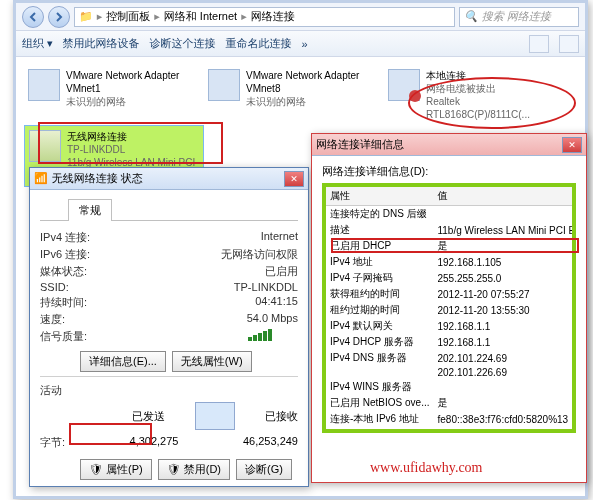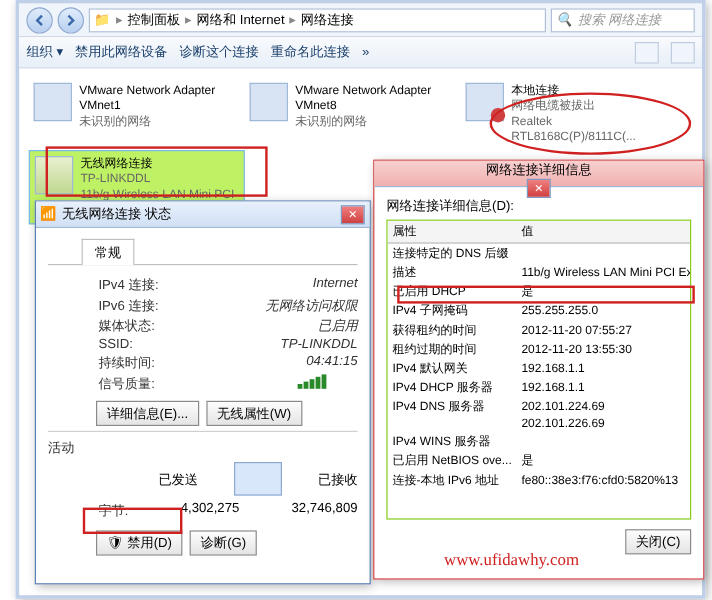--- a/index.html
+++ b/index.html
@@ -39,35 +39,35 @@
 .red-box { position: absolute; border: 2px solid #d02020; pointer-events: none; }
 .red-ring.r1 { left: 392px; top: 74px; width: 168px; height: 52px; }
 .red-box.r2 { left: 22px; top: 119px; width: 185px; height: 42px; }
 
 
 #dlg1 { left: 29px; top: 167px; width: 280px; height: 320px; }
 .dlg-body { padding: 8px 10px; font-size: 11px; }
 .tabhdr { border-bottom: 1px solid #c0c0c0; margin-bottom: 8px; padding-left: 28px; }
 .tab { display: inline-block; border: 1px solid #c0c0c0; border-bottom: none; padding: 3px 10px; background: #fff; position: relative; top: 1px; }
 .row { display: flex; justify-content: space-between; padding: 1px 0; }
-.row .l { color: #333; margin-left: 42px; }
-.row .r { color: #333; font-style: italic; }
+.row .l { color: #333; }
+.row .r { color: #333; }
 .sect { margin: 6px 0 2px 0; color: #333; }
 .bars { display: inline-block; width: 50px; height: 12px; }
 .bars span { display: inline-block; width: 4px; margin-right: 1px; background: #2a8a2a; vertical-align: bottom; }
 .btnrow { display: flex; gap: 6px; margin-top: 6px; padding-left: 40px; }
 .btn { border: 1px solid #8a8a8a; background: linear-gradient(#fdfdfd,#e4e4e4); padding: 2px 8px; font-size: 11px; cursor: pointer; }
 .sep-line { border-top: 1px solid #d0d0d0; margin: 4px 0; }
 .red-box.r3 { left: 39px; top: 255px; width: 83px; height: 22px; }
 .activity { display: flex; align-items: center; justify-content: flex-end; gap: 30px; margin: 4px 0; }
 .pcicon { width: 40px; height: 28px; background: #d8e8fa; border: 1px solid #90a8d0; }
 
 
 #dlg2 { left: 311px; top: 133px; width: 276px; height: 350px; border-color: #d04040; }
-#dlg2 .titlebar { background: linear-gradient(#f8d0d0,#f0b0b0); flex-direction: column; }
+#dlg2 .titlebar { background: linear-gradient(#f8d0d0,#f0b0b0); }
 .details-table { width: 100%; font-size: 10px; border-collapse: collapse; }
 .details-table th { text-align: left; background: #f4f4f4; border-bottom: 1px solid #ccc; padding: 2px 4px; font-weight: normal; }
 .details-table td { padding: 1px 4px; white-space: nowrap; overflow: hidden; }
 .details-table td:first-child { width: 110px; }
 .red-box.r4 { left: 19px; top: 104px; width: 248px; height: 15px; }
 .watermark { position: absolute; left: 370px; top: 460px; color: #d02020; font-size: 14px; font-family: serif; }
 svg { display: block; }
 </style>
 </head>
 <body>
@@ -168,60 +168,65 @@
           <span class="r">已启用</span>
         </div>
         <div class="row">
           <span class="l">SSID:</span>
           <span class="r">TP-LINKDDL</span>
         </div>
         <div class="row">
           <span class="l">持续时间:</span>
           <span class="r">04:41:15</span>
         </div>
+        <div class="row">
+          <span class="l">速度:</span>
+          <span class="r">54.0 Mbps</span>
+        </div>
       </div>
     <div class="row">
         <span class="l">信号质量:</span>
       <span class="bars"><span style="height:4px"></span><span style="height:6px"></span><span style="height:8px"></span><span style="height:10px"></span><span style="height:12px"></span></span>
     </div>
     <div class="btnrow">
       <button class="btn">详细信息(E)...</button>
       <button class="btn">无线属性(W)</button>
     </div>
     <div class="sep-line"></div>
     <div class="sect">活动</div>
     <div class="activity">
       <span>已发送</span>
       <div class="pcicon"></div>
       <span>已接收</span>
     </div>
     <div class="row">
         <span class="l">字节:</span>
       <span style="flex:1;text-align:center">4,302,275</span>
-      <span>32,746,809</span>
+      <span>46,253,249</span>
     </div>
     <div class="btnrow" style="margin-top:8px">
+      <button class="btn">🛡 <span>属性(P)</span></button>
       <button class="btn">🛡 <span>禁用(D)</span></button>
       <button class="btn">诊断(G)</button>
     </div>
 
   </div>
   <div class="red-box r3"></div>
 </div>
 
 <div class="window" id="dlg2">
   <div class="titlebar">
     <span class="title">网络连接详细信息</span>
     <div class="wbtns">
         <div class="wbtn close">✕</div>
       </div>
   </div>
   <div class="dlg-body">
     <div style="margin-bottom:4px">网络连接详细信息(D):</div>
-    <div style="border:1px solid #84cc16;height:250px;overflow:hidden">
+    <div style="border:4px solid #84cc16;height:250px;overflow:hidden">
       <table class="details-table">
         <tbody>
             <tr>
               <th>属性</th>
               <th>值</th>
             </tr>
         </tbody>
           <tbody id="dlg2rows">
             <tr>
               <td>连接特定的 DNS 后缀</td>
@@ -229,20 +234,24 @@
             </tr>
             <tr>
               <td>描述</td>
               <td>11b/g Wireless LAN Mini PCI Ex</td>
             </tr>
             <tr>
               <td>已启用 DHCP</td>
               <td>是</td>
             </tr>
             <tr>
+              <td>IPv4 地址</td>
+              <td>192.168.1.105</td>
+            </tr>
+            <tr>
               <td>IPv4 子网掩码</td>
               <td>255.255.255.0</td>
             </tr>
             <tr>
               <td>获得租约的时间</td>
               <td>2012-11-20 07:55:27</td>
             </tr>
             <tr>
               <td>租约过期的时间</td>
               <td>2012-11-20 13:55:30</td>
@@ -271,20 +280,17 @@
               <td>已启用 NetBIOS ove...</td>
               <td>是</td>
             </tr>
             <tr>
               <td>连接-本地 IPv6 地址</td>
               <td>fe80::38e3:f76:cfd0:5820%13</td>
             </tr>
           </tbody>
       </table>
     </div>
-    <div style="text-align:right;margin-top:8px">
-      <button class="btn">关闭(C)</button>
-    </div>
   </div>
   <div class="red-box r4"></div>
 </div>
 
 <div class="watermark">www.ufidawhy.com</div>
 
 </body></html>

